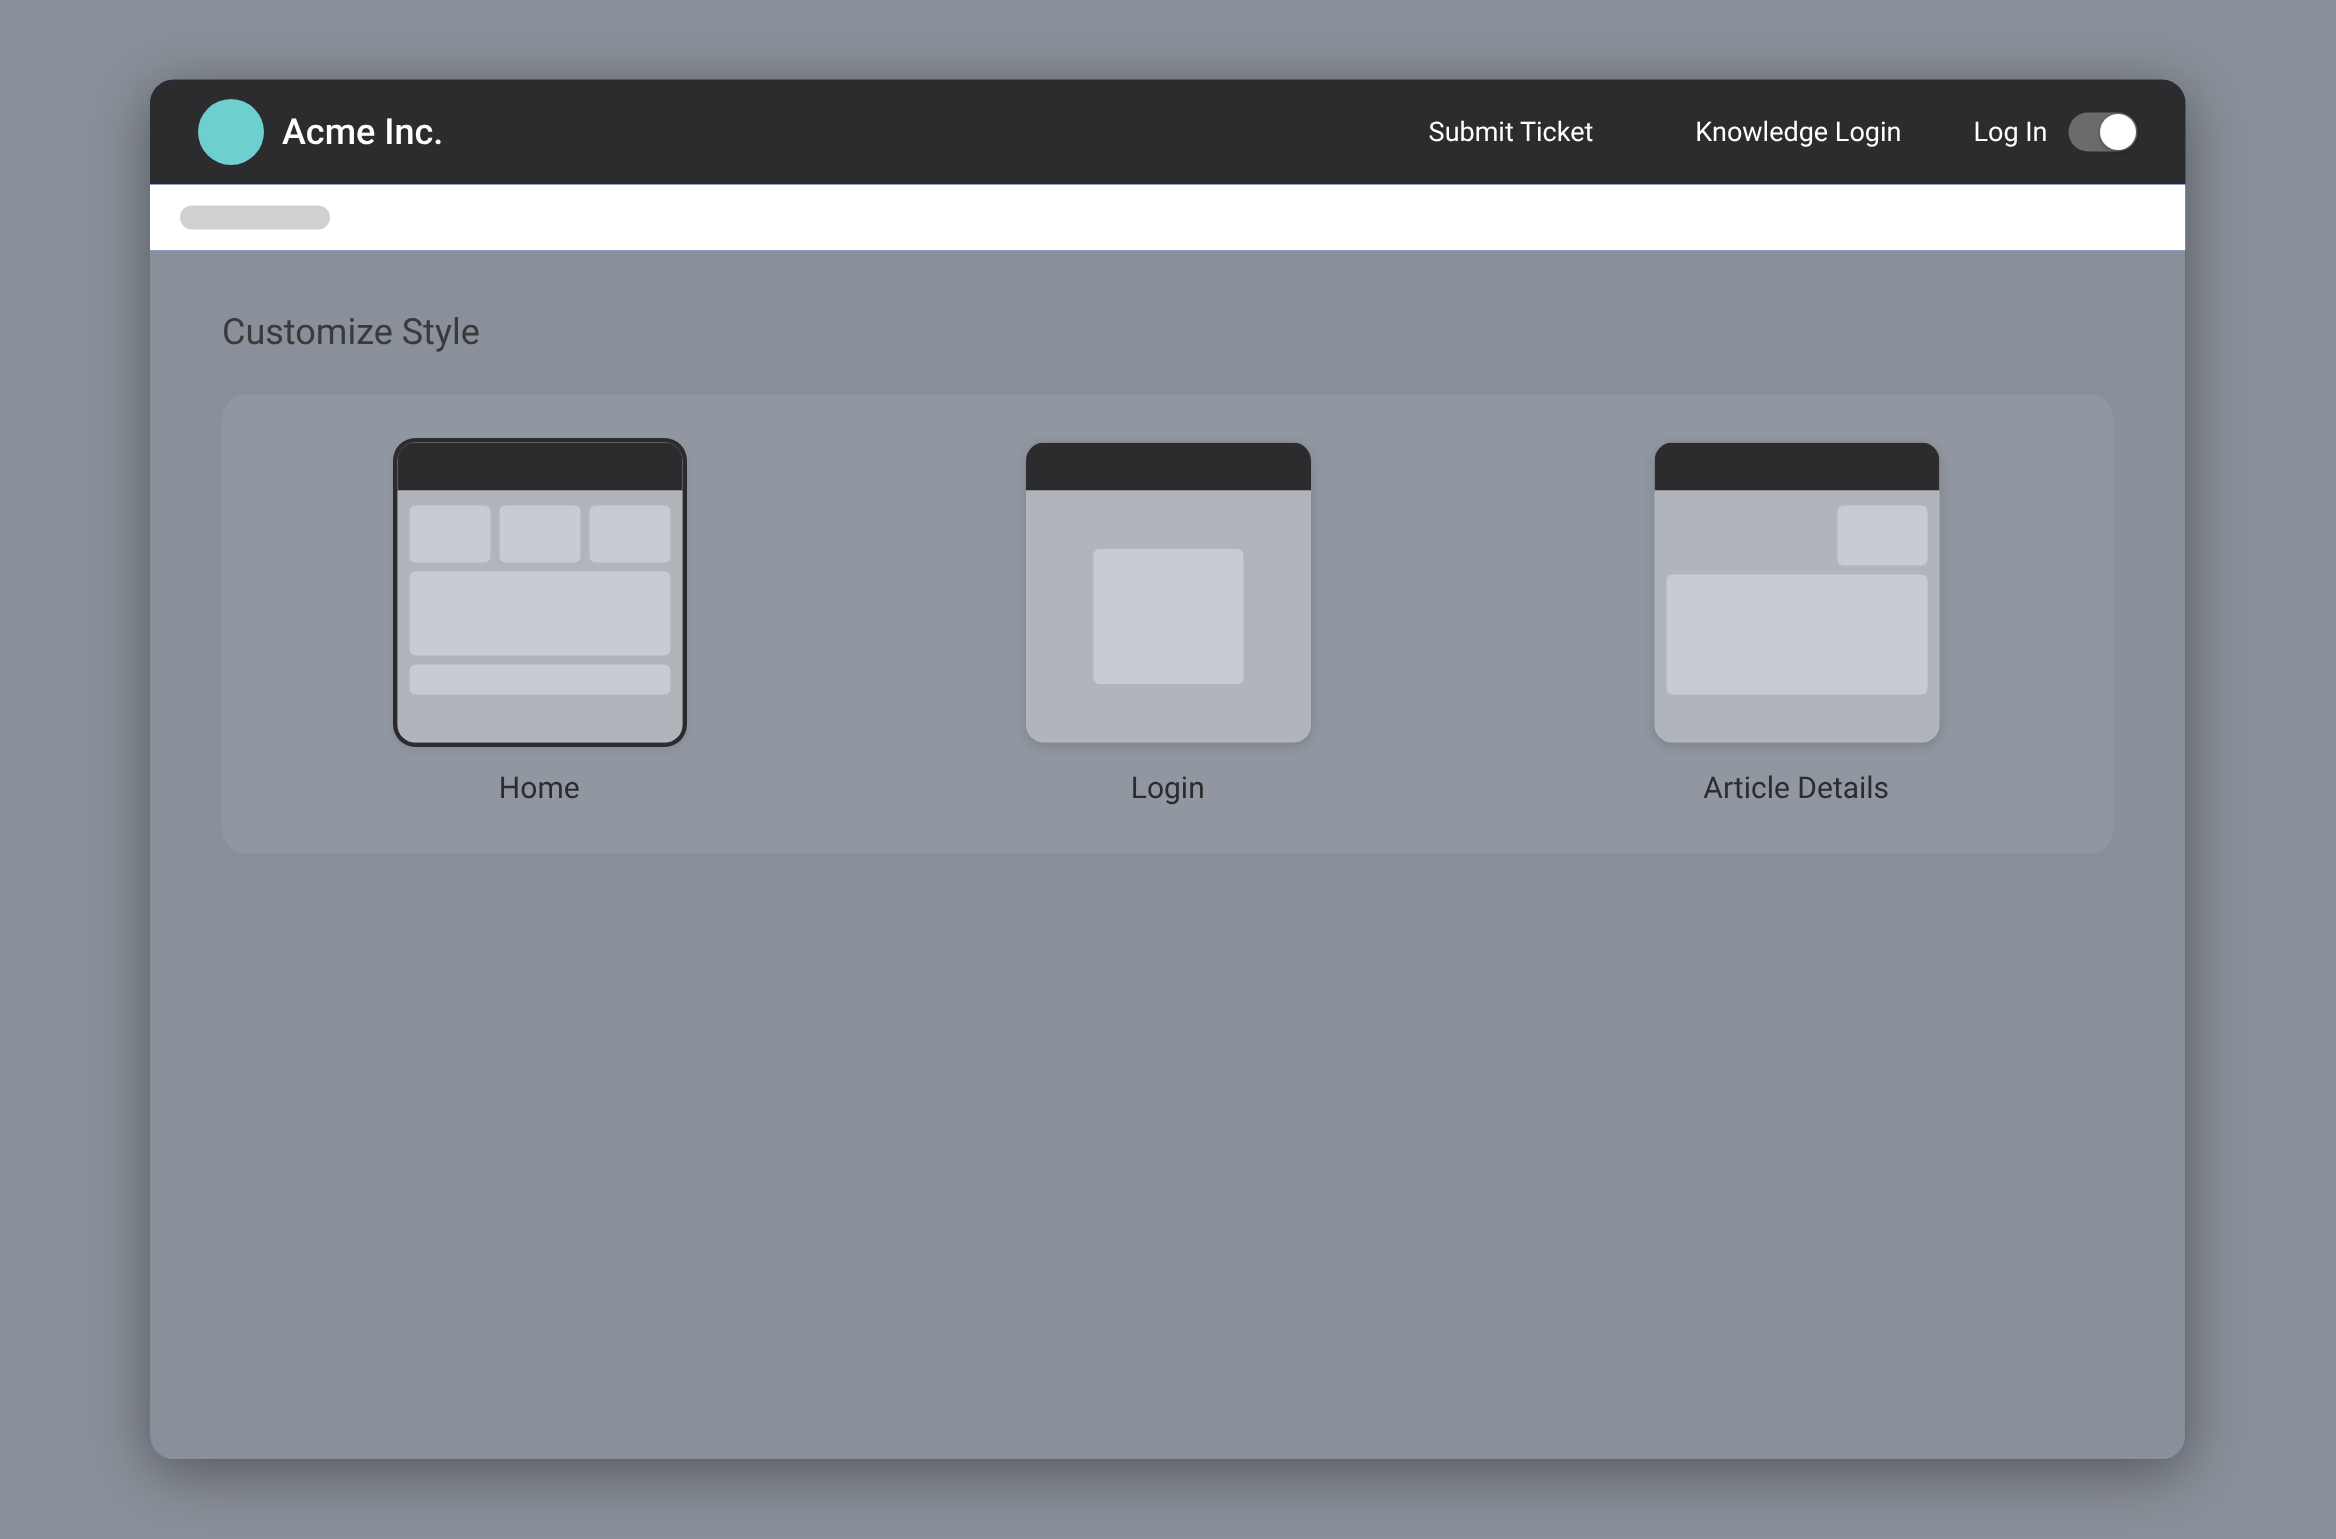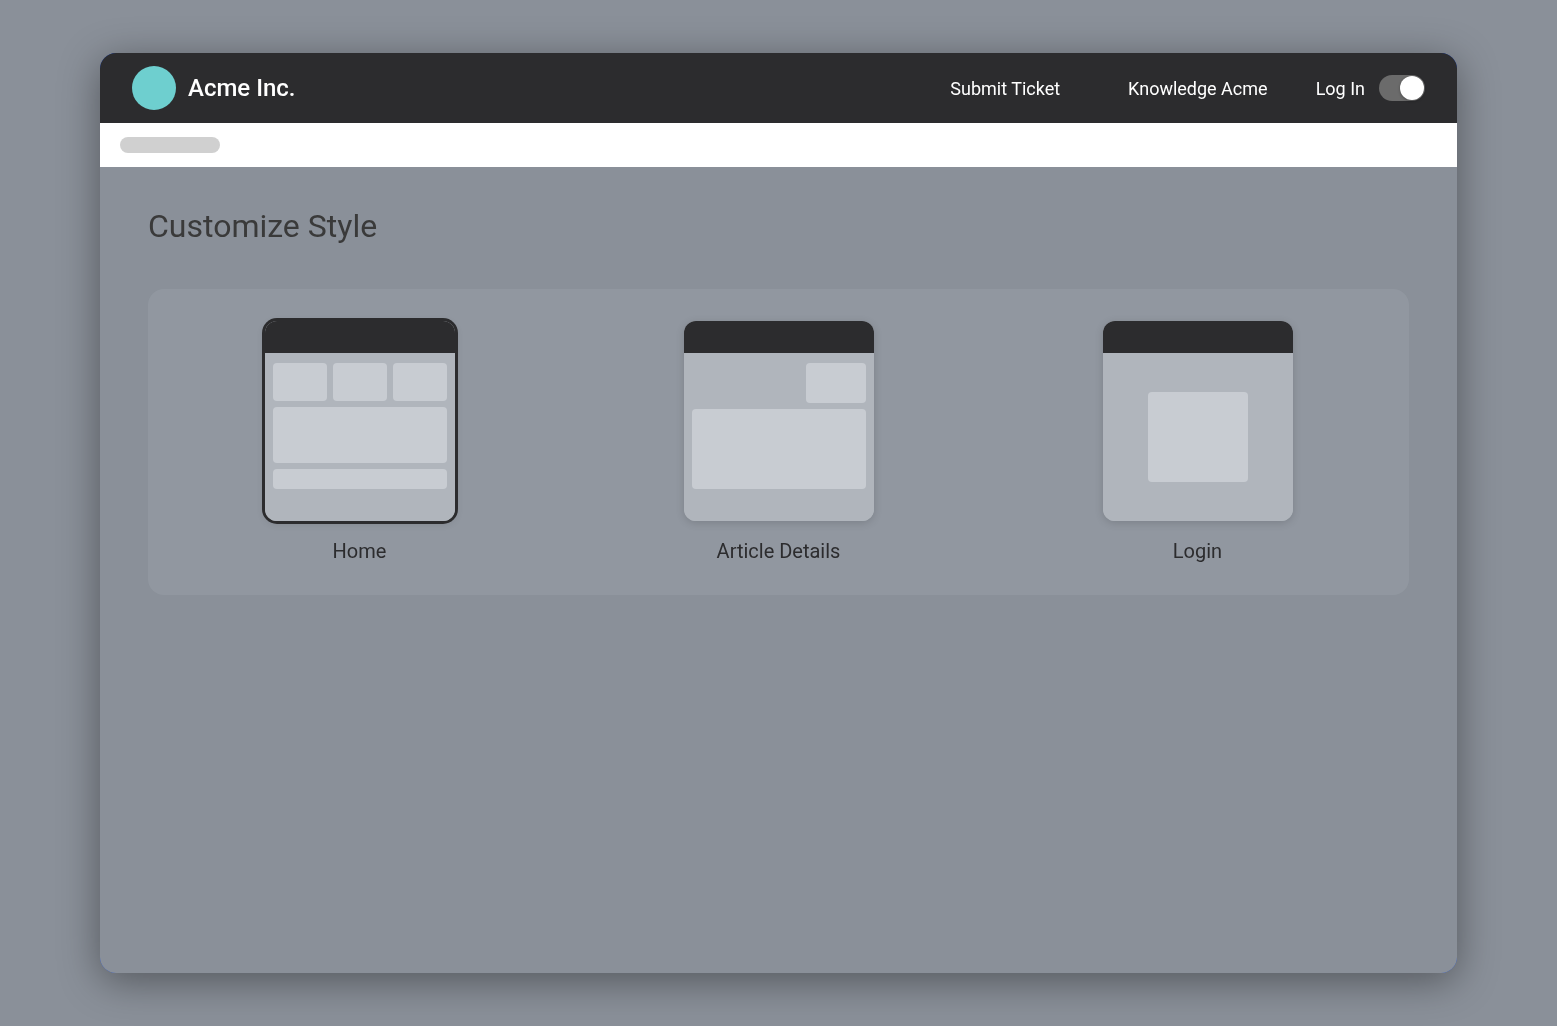--- a/index.html
+++ b/index.html
@@ -135,24 +135,24 @@
 
     
     .main-content {
       flex: 1;
       padding: 40px 48px;
       background: #8a9099;
       overflow: auto;
     }
 
     .section-title {
-      font-size: 32px;
+      font-size: 24px;
       font-weight: 400;
       color: #3a3a3a;
-      margin-bottom: 44px;
+      margin-bottom: 28px;
     }
 
     
     .cards-container {
       background: rgba(150, 157, 165, 0.6);
       border-radius: 16px;
       padding: 32px;
       display: flex;
       gap: 60px;
       align-items: flex-start;
@@ -320,21 +320,21 @@
 <div class="app-container">
 
   <nav class="navbar">
     <div class="navbar-brand">
       <div class="brand-logo"></div>
       <span class="brand-name">Acme Inc.</span>
     </div>
 
     <div class="navbar-links">
       <span class="nav-link">Submit Ticket</span>
-      <span class="nav-link">Knowledge Acme</span>
+      <span class="nav-link">Knowledge Login</span>
     </div>
 
     <div class="navbar-right">
       <span class="nav-login">Log In</span>
       <div class="toggle-switch">
         <div class="toggle-track">
           <div class="toggle-thumb"></div>
         </div>
       </div>
     </div>
@@ -361,37 +361,37 @@
             <div class="home-block-wide"></div>
             <div class="home-block-short"></div>
           </div>
         </div>
         <span class="card-label">Home</span>
       </div>
 
       <div class="page-card">
         <div class="card-preview">
           <div class="card-preview-header"></div>
+          <div class="login-preview-body">
+            <div class="login-block-center"></div>
+          </div>
+        </div>
+        <span class="card-label">Login</span>
+      </div>
+
+      <div class="page-card">
+        <div class="card-preview">
+          <div class="card-preview-header"></div>
           <div class="article-preview-body">
             <div class="article-block-top">
               <div class="article-block-sm"></div>
             </div>
             <div class="article-block-full"></div>
           </div>
         </div>
         <span class="card-label">Article Details</span>
       </div>
 
-      <div class="page-card">
-        <div class="card-preview">
-          <div class="card-preview-header"></div>
-          <div class="login-preview-body">
-            <div class="login-block-center"></div>
-          </div>
-        </div>
-        <span class="card-label">Login</span>
-      </div>
-
 
     </div>
   </div>
 
 </div>
 
 </body></html>

